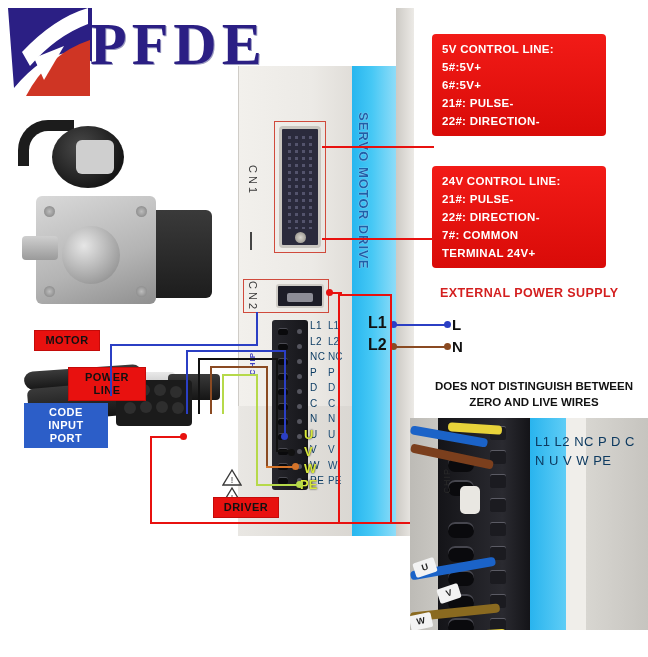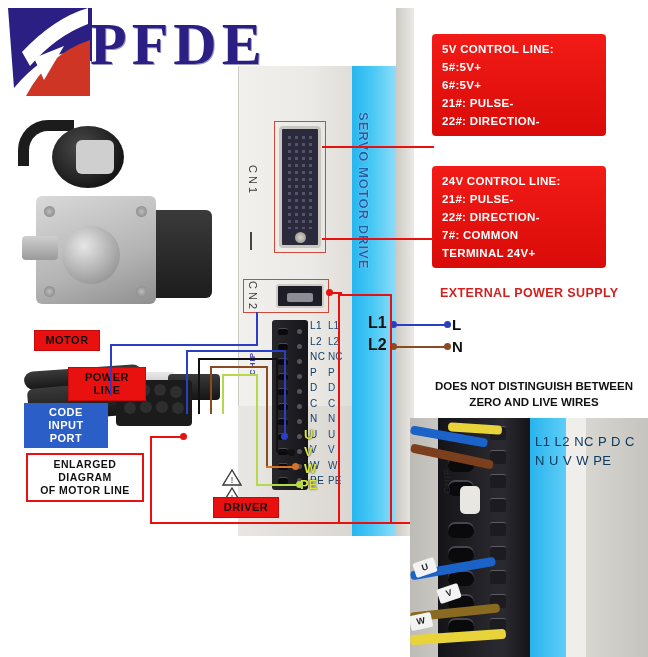--- a/index.html
+++ b/index.html
@@ -258,21 +258,21 @@
   .l12-label {
     position: absolute; font-weight: bold; font-size: 16px; color: #111;
   }
 
   
   .wire { position: absolute; background: #000; }
   .node { position: absolute; width: 7px; height: 7px; border-radius: 50%; }
 
   
   .inset {
-    position: absolute; left: 410px; top: 418px; width: 238px; height: 239px;
+    position: absolute; left: 410px; top: 418px; width: 238px; height: 212px;
     background: #cfcdc8; overflow: hidden;
   }
   .inset-grey { position: absolute; left: 0; top: 0; width: 60px; height: 239px;
     background: linear-gradient(90deg,#bdbbb6,#d6d4cf); }
   .inset-block {
     position: absolute; left: 28px; top: 0; width: 92px; height: 239px;
     background: linear-gradient(90deg,#141418,#2a2a30 70%,#141418);
   }
   .inset-hole {
     position: absolute; width: 26px; height: 16px; left: 10px;
@@ -444,22 +444,20 @@
         <circle cx="30" cy="27" r="6"></circle>
         <circle cx="46" cy="27" r="6"></circle>
         <circle cx="62" cy="28" r="6"></circle>
     </g>
   </svg>
 
   <div class="chip chip-red" style="left:34px; top:330px; width:66px;">MOTOR</div>
   <div class="chip chip-red" style="left:68px; top:367px; width:78px;">POWER LINE</div>
   <div class="chip chip-blue" style="left:24px; top:403px; width:84px; white-space:pre-line;">CODE INPUT
 PORT</div>
-  <div class="chip chip-redline" style="left:26px; top:453px; width:118px; white-space:pre-line;">ENLARGED DIAGRAM
-OF MOTOR LINE</div>
   <div class="chip chip-red" style="left:213px; top:497px; width:66px;">DRIVER</div>
 
   <div class="infobox" style="left:432px; top:34px; width:174px;">5V CONTROL LINE:
 5#:5V+
 6#:5V+
 21#: PULSE-
 22#: DIRECTION-</div>
   <div class="infobox" style="left:432px; top:166px; width:174px;">24V CONTROL LINE:
 21#: PULSE-
 22#: DIRECTION-

